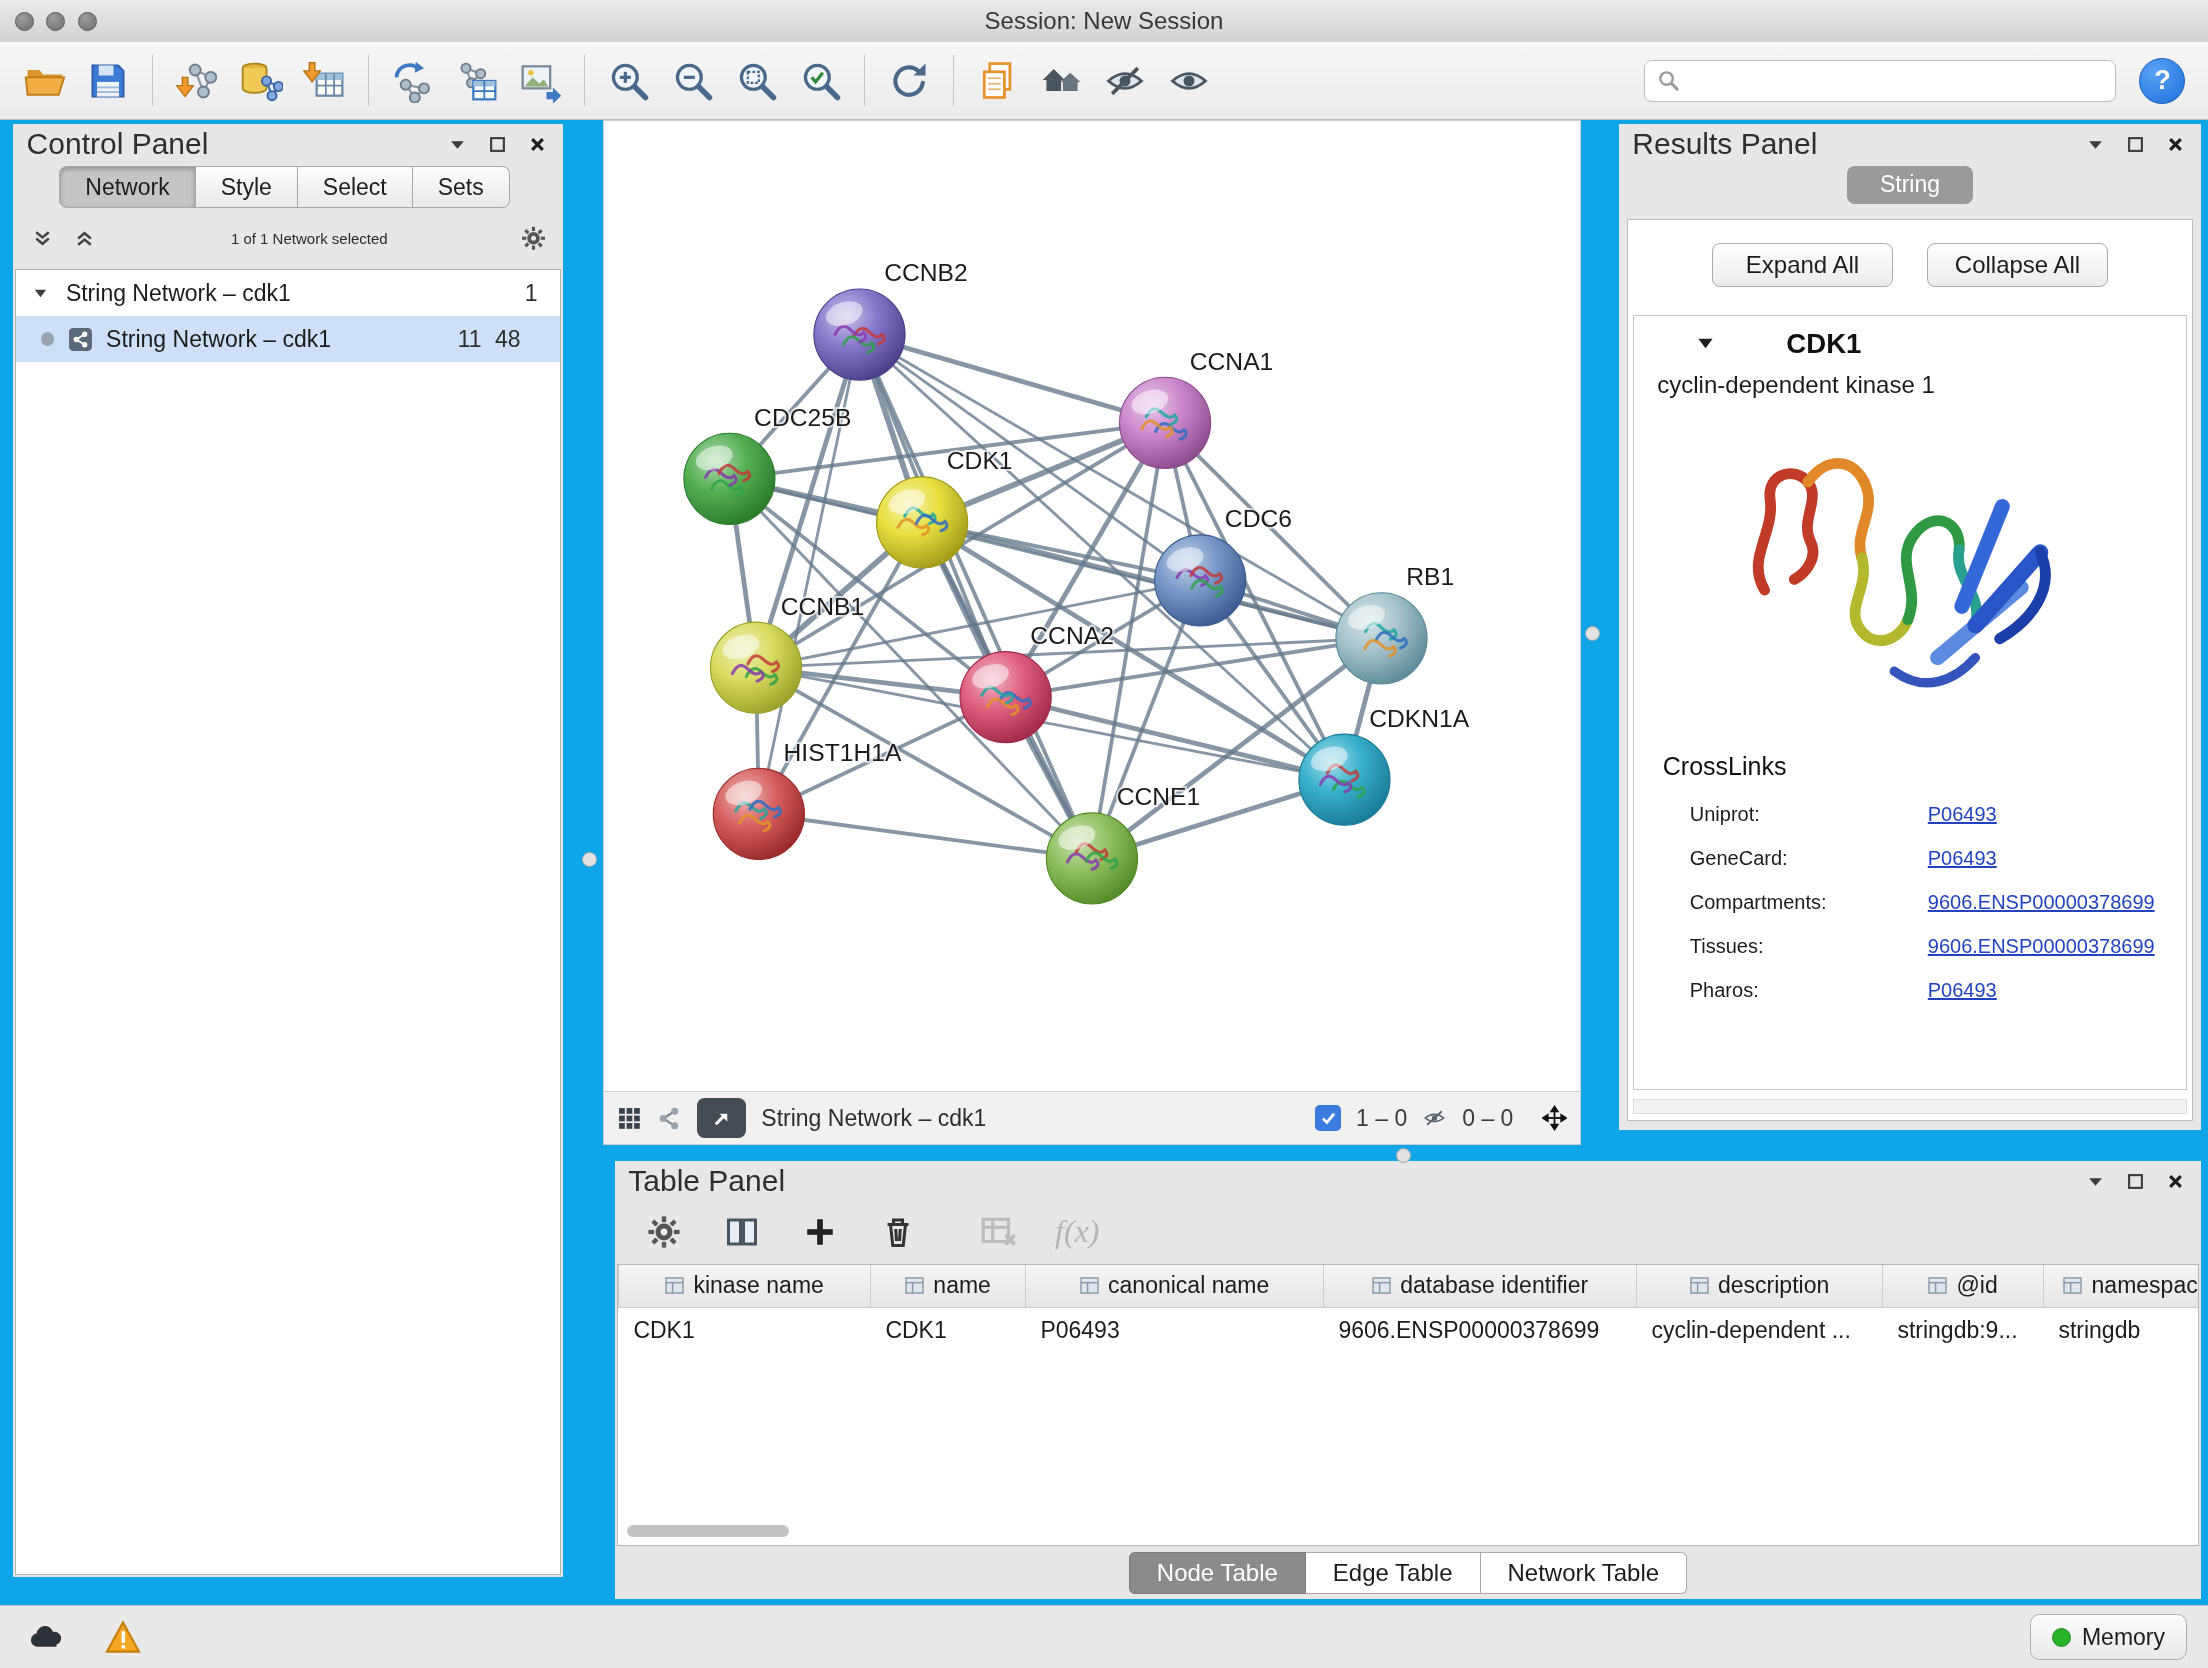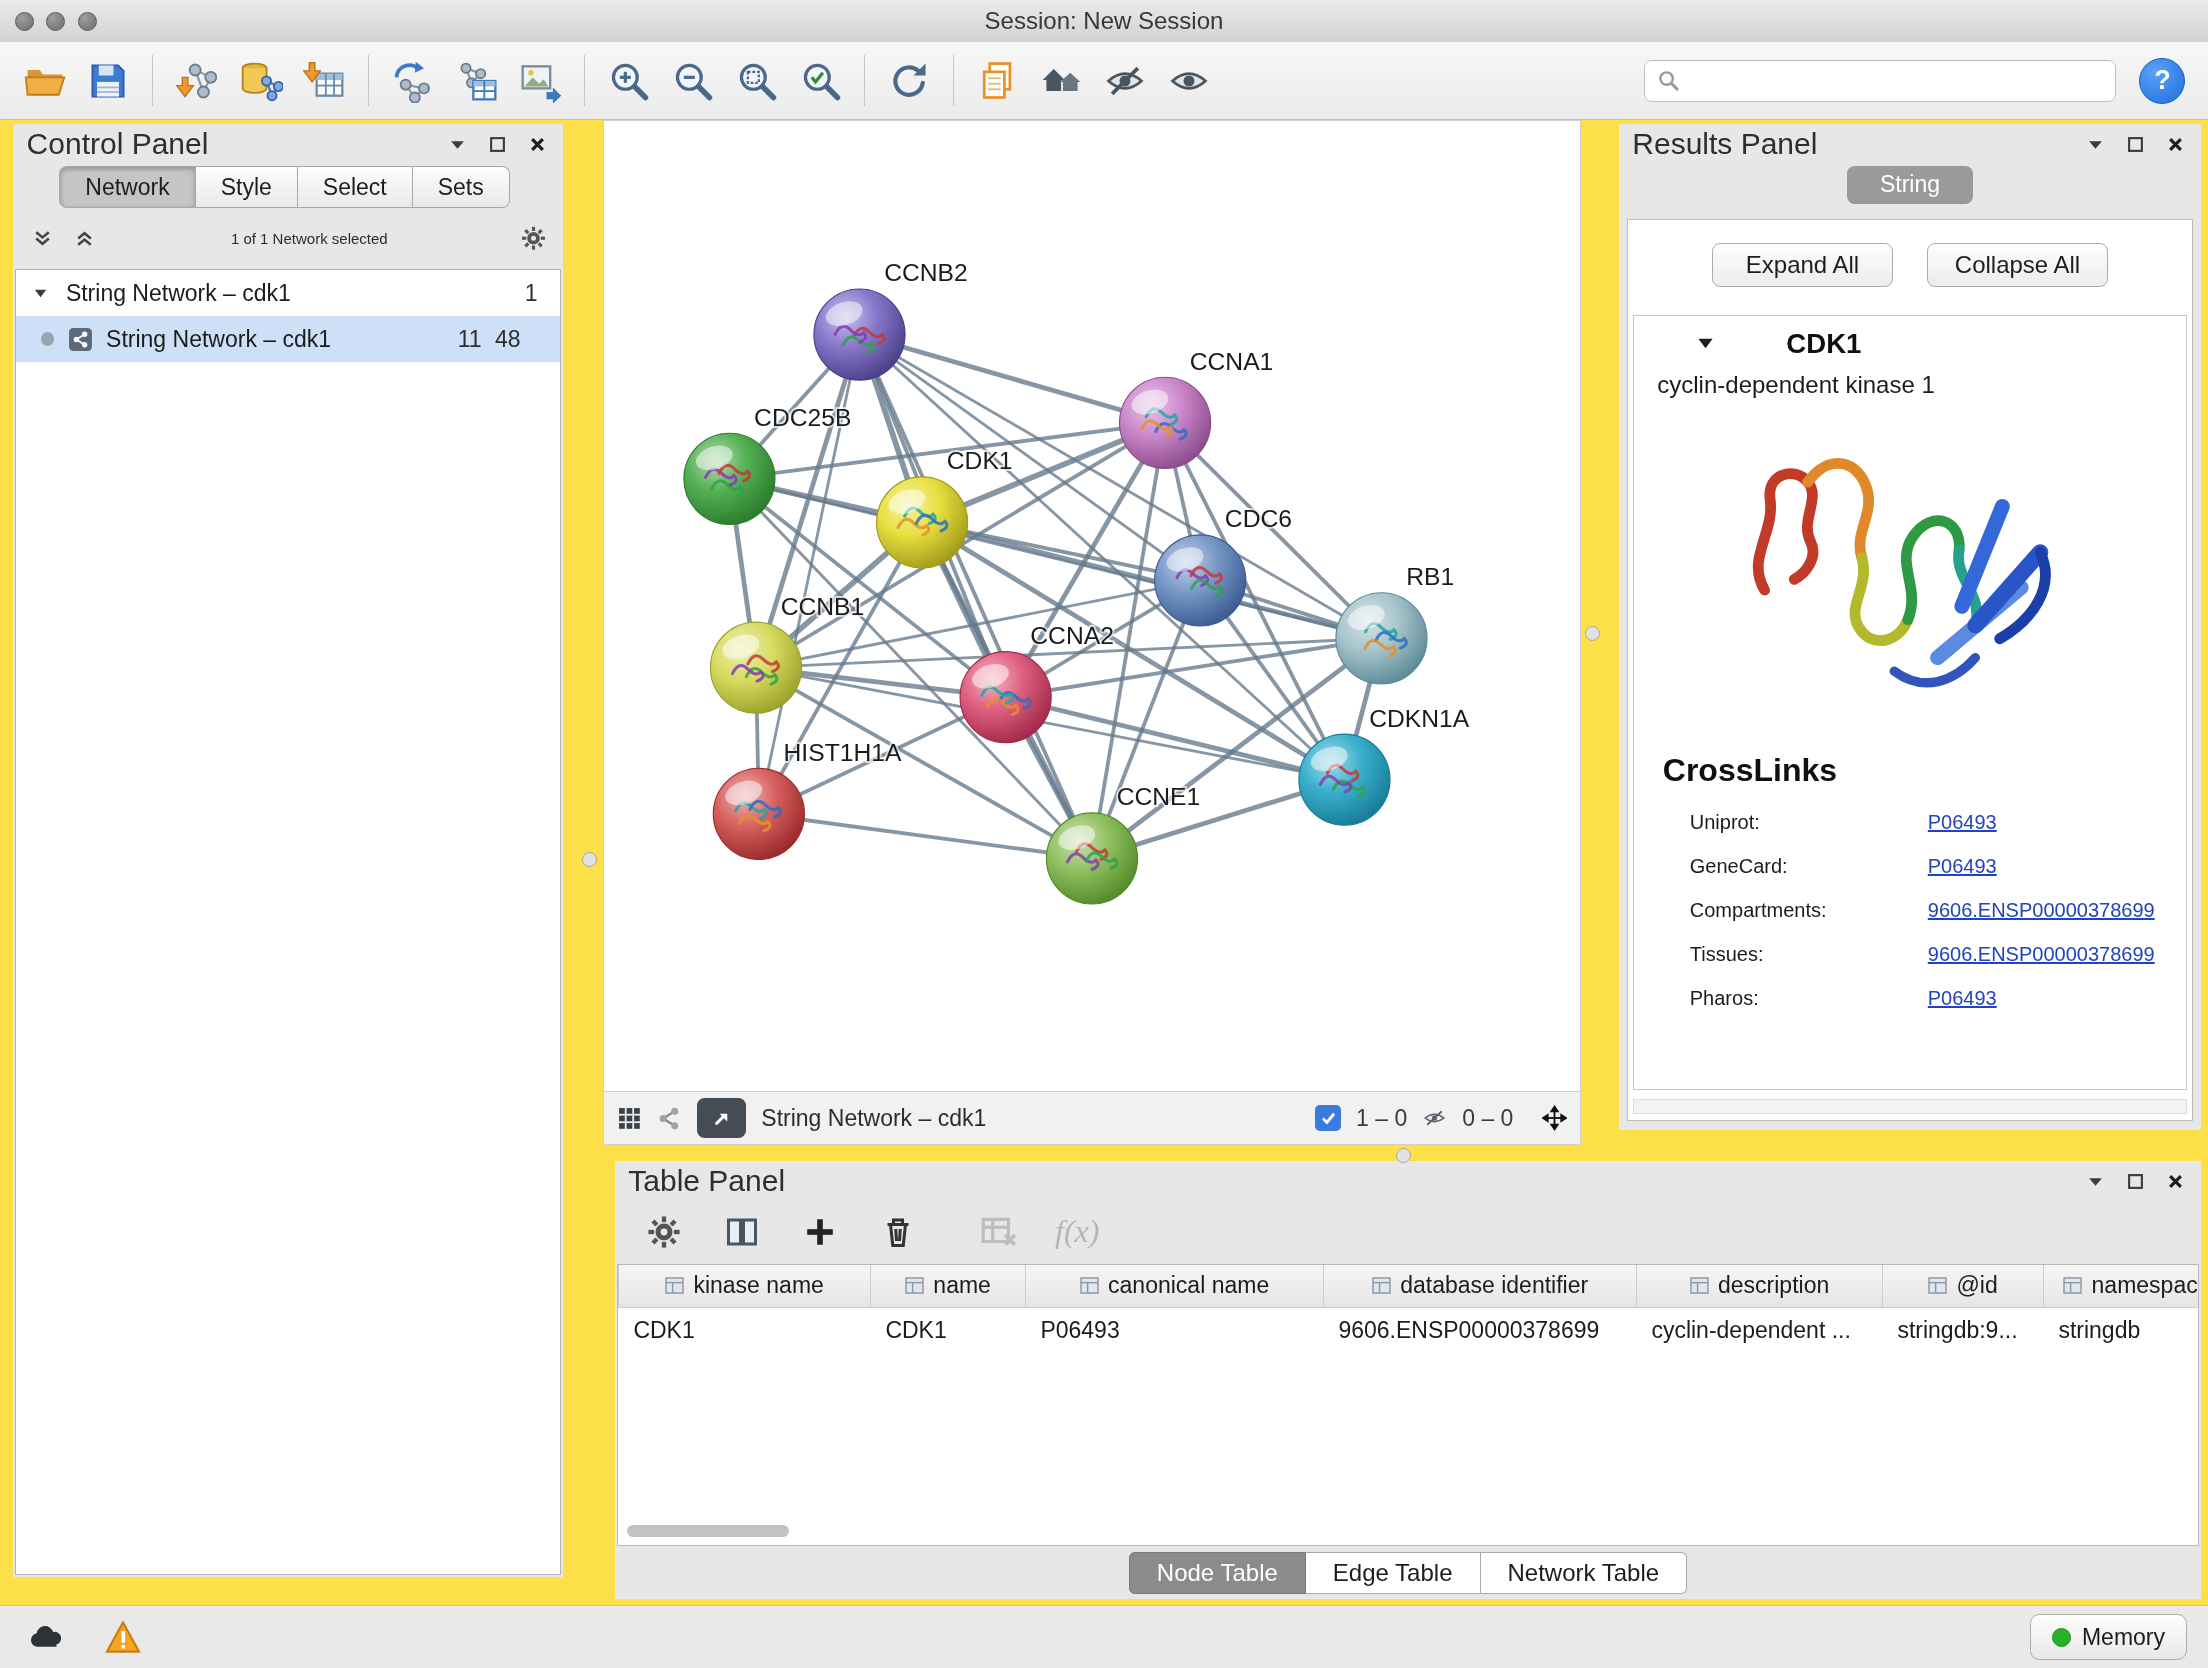--- a/index.html
+++ b/index.html
@@ -1,17 +1,17 @@
 <!DOCTYPE html>
 <html style="font-size:15px"><head>
 <meta charset="utf-8">
 <style>
   html,body{margin:0;padding:0}
   body{width:2208px;height:1668px;overflow:hidden;font-family:"Liberation Sans",sans-serif;background:#e4e4e4}
-  #app{position:absolute;left:0;top:0;width:2208px;height:1668px;background:#fde047}
+  #app{position:absolute;left:0;top:0;width:2208px;height:1668px;background:#0ea5e9}
 
   
   .titlebar{position:absolute;left:0;top:0;width:100%;height:42px;background:linear-gradient(#eaeaea,#d2d2d2);border-bottom:1px solid #a9a9a9;display:flex;align-items:center}
   .traffic{display:flex;gap:12.4px;margin-left:15px;z-index:2}
   .tl{width:17px;height:17px;border-radius:50%;background:radial-gradient(circle at 35% 30%,#9d9d9d,#6d6d6d);border:1px solid #5c5c5c}
   .wtitle{position:absolute;left:0;right:0;text-align:center;font-size:24px;color:#383838}
 
   
   .toolbar{position:absolute;left:0;top:42px;width:100%;height:78px;background:linear-gradient(#f7f7f7,#ebebeb);border-bottom:1px solid #bdbdbd;display:flex;align-items:center;padding:0 15px;gap:4.8px;box-sizing:border-box}
   .tbtn{width:59px;height:59px;display:flex;align-items:center;justify-content:center;border-radius:7.6px;flex:0 0 auto}
@@ -55,21 +55,21 @@
   .string-pill{margin:1.9px auto 7.6px auto;width:126px;height:38px;background:#9a9a9a;border-radius:7.6px;color:#fff;font-size:23px;display:flex;align-items:center;justify-content:center}
   .results-card{position:absolute;left:7.6px;right:7.6px;top:95px;bottom:9.5px;background:#fff;border:1px solid #bcbcbc}
   .expand-row{display:flex;justify-content:center;gap:34px;padding:23px 0 21px 0}
   .xbtn{min-width:181px;height:44px;border:1px solid #ababab;border-radius:8px;background:linear-gradient(#fefefe,#ececec);font-size:24px;color:#1d1d1d;display:flex;align-items:center;justify-content:center;padding:0 25px;box-sizing:border-box}
   .cdk-section{position:absolute;left:5.7px;right:5.7px;top:95px;bottom:30px;border:1px solid #c6c6c6;overflow:hidden}
   .sec-head{display:flex;align-items:center;height:55px;padding-left:59px;gap:68px}
   .sec-title{font-size:27.6px;font-weight:bold;color:#101010}
   .sec-sub{font-size:24px;color:#1c1c1c;padding:0 0 0 23px}
   .protein{display:block;margin:28.5px auto 7.6px auto}
   .crosslinks{padding:13.3px 0 0 28.5px}
-  .cl-title{font-size:32px;font-weight:bold;color:#101010;margin-bottom:11.4px}
+  .cl-title{font-size:25px;font-weight:normal;color:#101010;margin-bottom:11.4px}
   .cl-row{display:grid;grid-template-columns:238px 1fr;align-items:center;height:44px;padding-left:27px;font-size:20px;color:#1c1c1c}
   .cl-link{color:#2243c0;text-decoration:underline;cursor:pointer}
   .card-scroll{position:absolute;left:5.7px;right:5.7px;bottom:5.7px;height:13.3px;background:#f3f3f3;border:1px solid #dcdcdc}
 
   
   #table-panel{left:615px;top:1161px;width:1586px;height:438px}
   .tp-toolbar{display:flex;align-items:center;gap:34px;height:61px;padding:0 3.8px 0 27px}
   .ticon{width:44px;height:44px;display:flex;align-items:center;justify-content:center}
   .fx{font-family:"Liberation Serif",serif;font-style:italic;font-size:32px;color:#b5b5b5}
   .tp-tablewrap{position:absolute;left:1.9px;right:1.9px;top:103px;bottom:53px;background:#fff;border:1px solid #b8b8b8;overflow:hidden}

